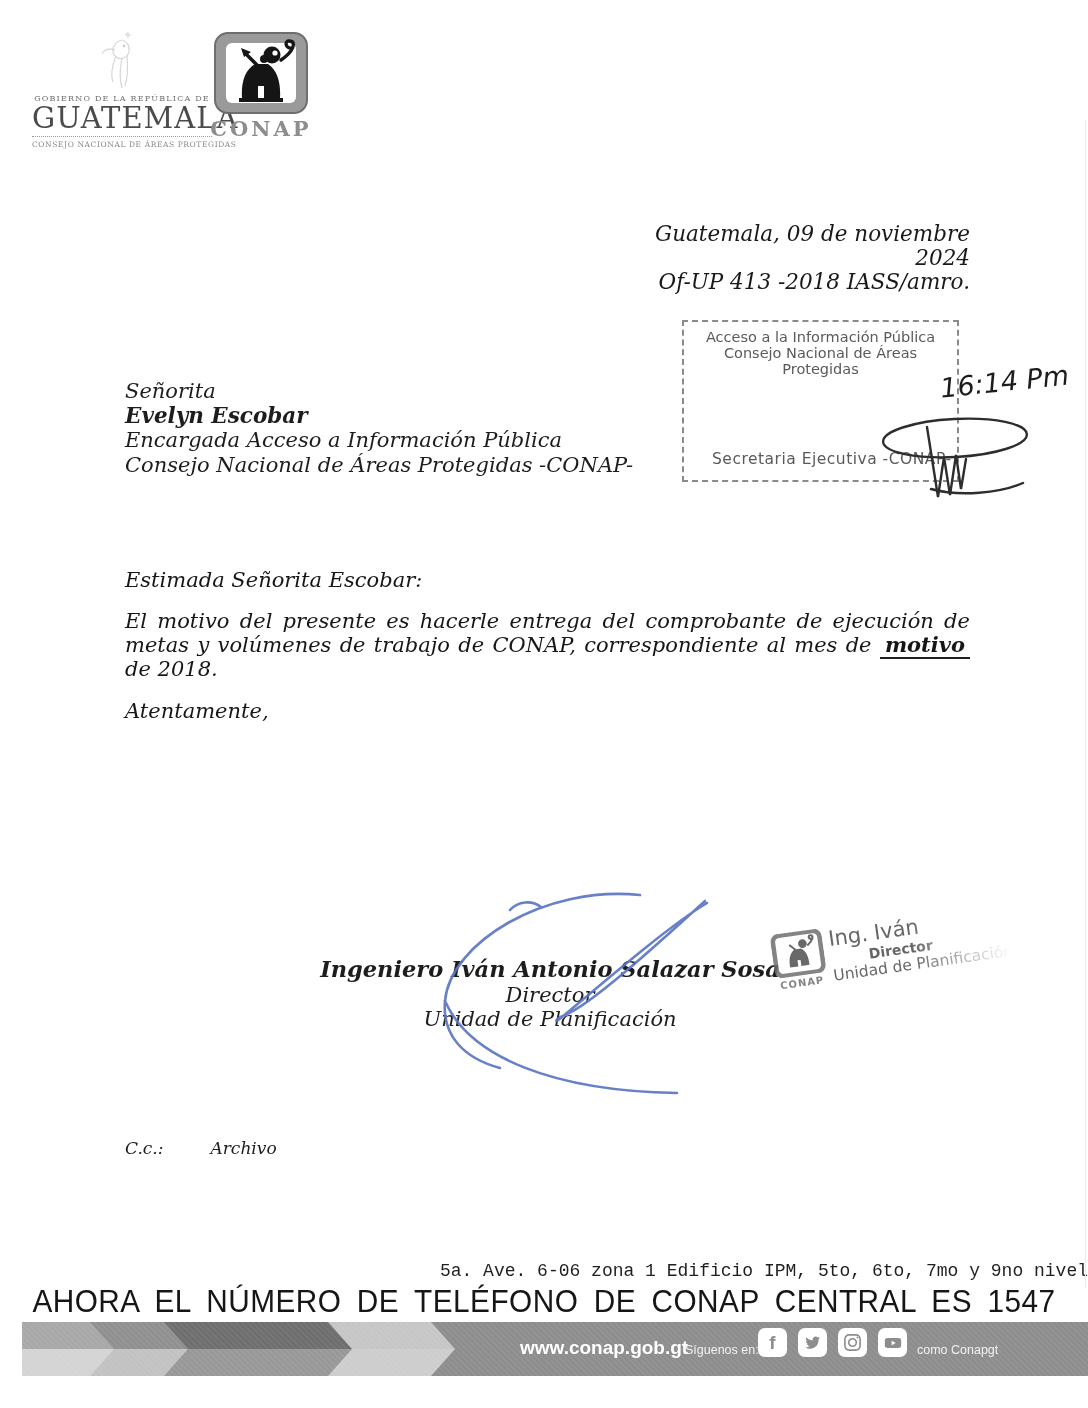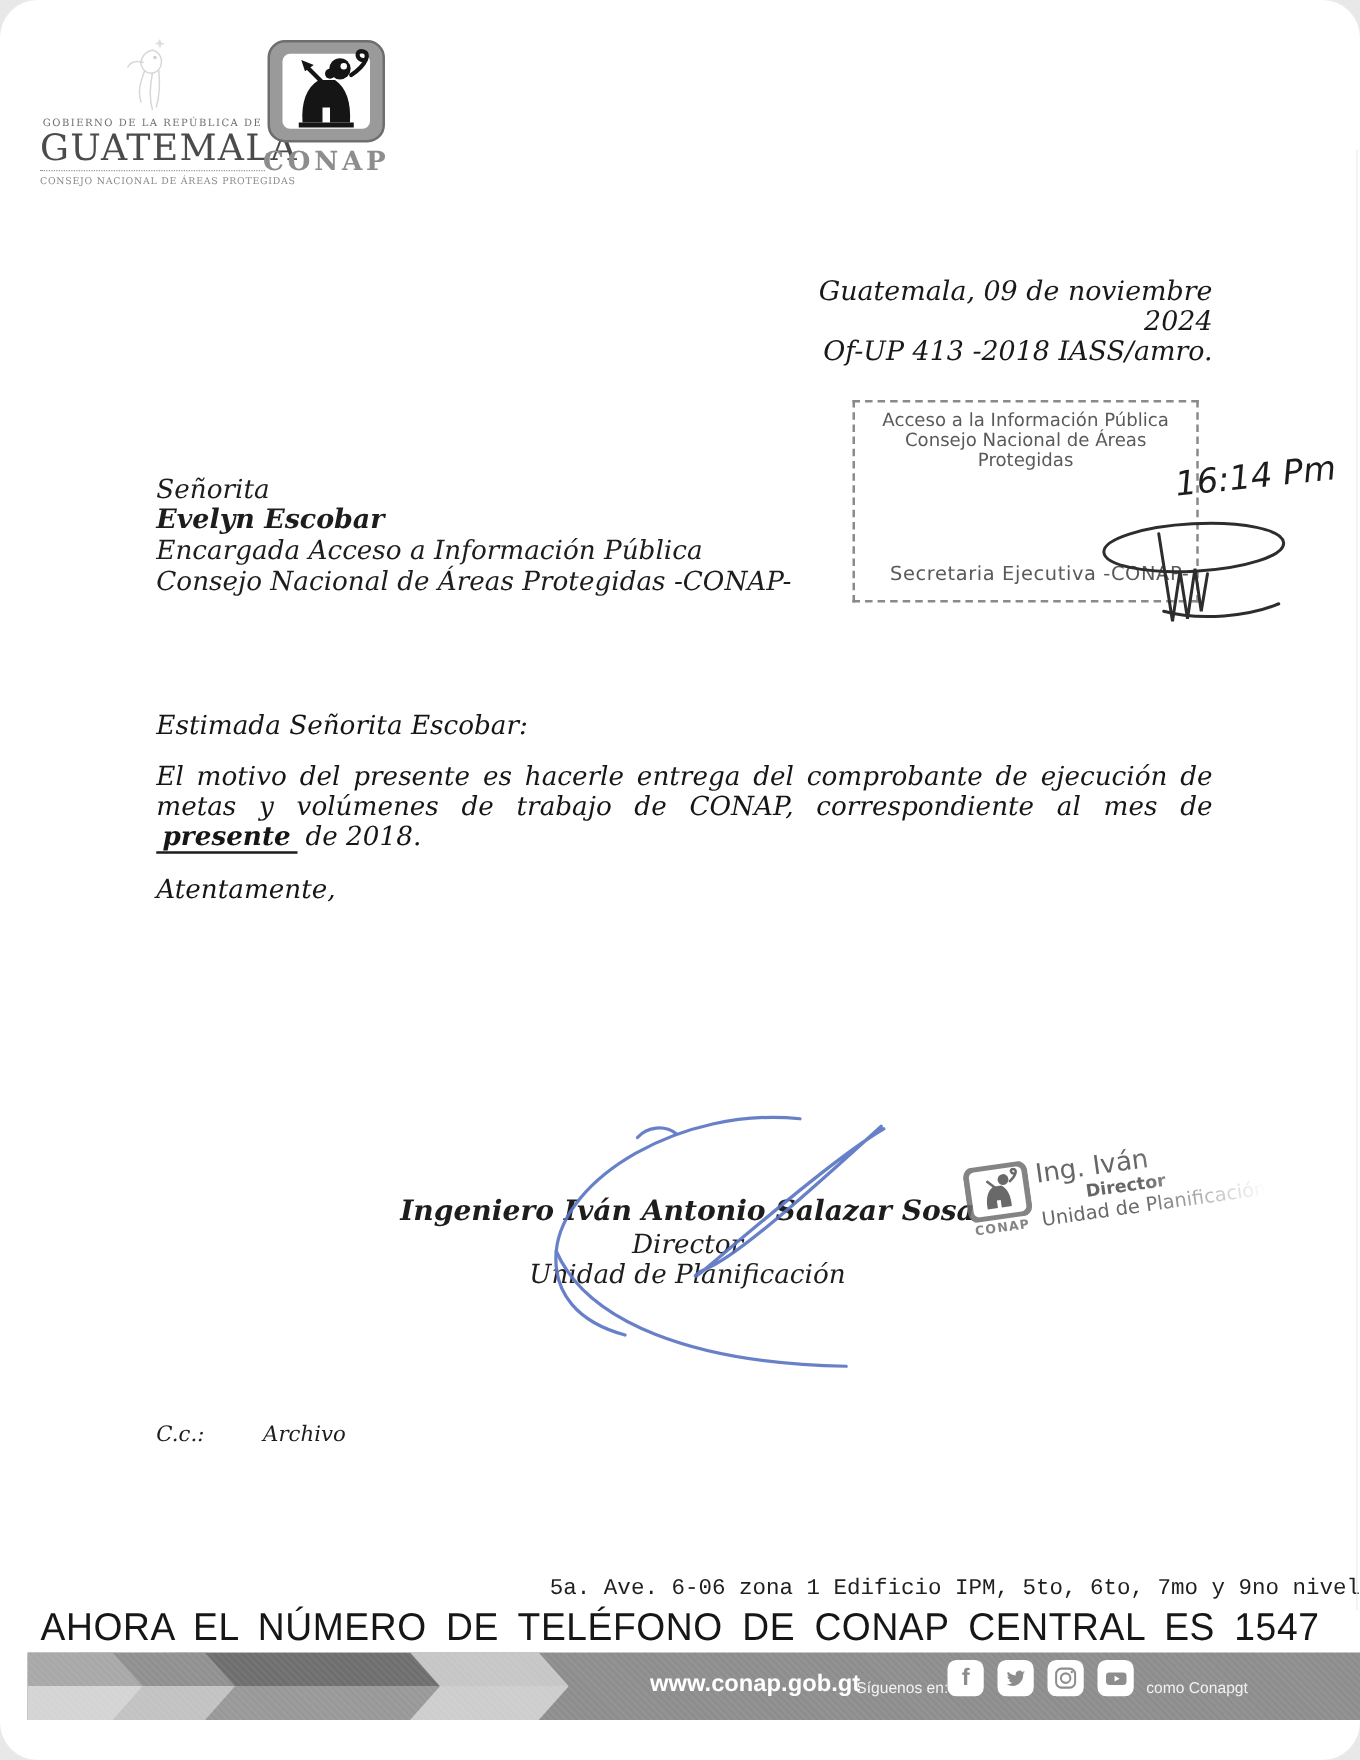--- a/index.html
+++ b/index.html
@@ -1,19 +1,19 @@
 <!DOCTYPE html>
 <html><head>
 <meta charset="utf-8">
 <style>
   html,body{margin:0;padding:0;background:#e8e8e8;}
   .page{
     position:relative;width:1088px;height:1408px;background:#ffffff;
     margin:0 auto;overflow:hidden;
-    font-family:"DejaVu Serif",serif;color:#1d1d1d;border-radius:30px;
+    font-family:"DejaVu Serif",serif;color:#1d1d1d;
   }
   
   .gov-logo{position:absolute;left:32px;top:30px;width:180px;text-align:center;}
   .quetzal{display:block;margin:0 auto;opacity:.55;}
   .gov-top{font-size:8px;letter-spacing:1.2px;color:#6f6f6f;white-space:nowrap;margin-top:2px;}
   .gov-name{font-size:29px;letter-spacing:1px;color:#4b4b4b;line-height:30px;font-weight:normal;}
   .gov-bottom{font-size:7.5px;letter-spacing:.6px;color:#8a8a8a;white-space:nowrap;
     border-top:1px dotted #9a9a9a;padding-top:3px;margin-top:3px;}
   .conap-logo{position:absolute;left:208px;top:30px;width:106px;text-align:center;}
   .conap-logo-label{font-size:21px;font-weight:bold;letter-spacing:3px;color:#8d8d8d;margin-top:-4px;}
@@ -150,21 +150,21 @@
 
   <div class="recipient">
     <div>Señorita</div>
     <div class="name">Evelyn Escobar</div>
     <div>Encargada Acceso a Información Pública</div>
     <div>Consejo Nacional de Áreas Protegidas -CONAP-</div>
   </div>
 
   <div class="letter-body">
     <div class="greeting">Estimada Señorita Escobar:</div>
-    <p><span>El motivo del presente es hacerle entrega del comprobante de ejecución de metas y volúmenes de trabajo de CONAP, correspondiente al mes de</span> <span class="emph">presente</span> <span>de 2018.</span></p>
+    <p><span>El motivo del presente es hacerle entrega del comprobante de ejecución de metas y volúmenes de trabajo de CONAP, correspondiente al mes de</span> <span class="emph">motivo</span> <span>de 2018.</span></p>
     <div class="closing">Atentamente,</div>
   </div>
 
   <div class="sig-block">
     <div class="sig-name">Ingeniero Iván Antonio Salazar Sosa</div>
     <div>Director</div>
     <div>Unidad de Planificación</div>
   </div>
   <svg class="blue-sign" width="330" height="225" viewBox="0 0 330 225">
     <g fill="none" stroke="#5b76c4" stroke-width="2.6" stroke-linecap="round" opacity="0.92">

